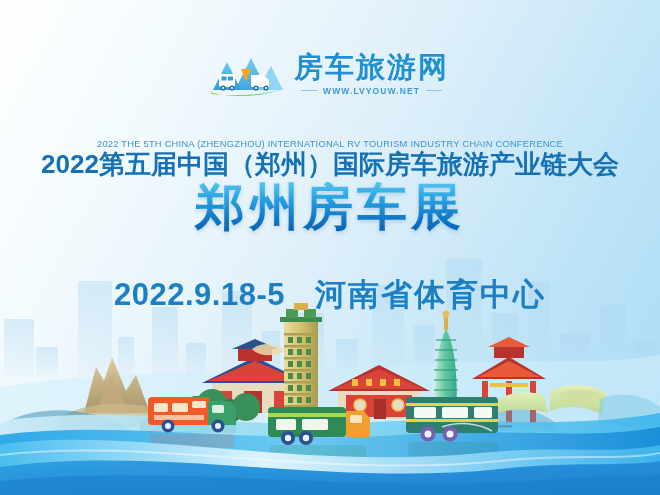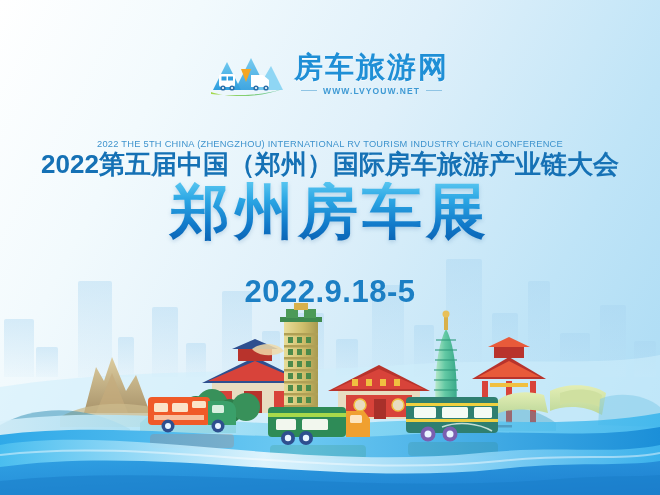--- a/index.html
+++ b/index.html
@@ -51,21 +51,21 @@
     text-align:center;
     font-size:9.3px; letter-spacing:.25px;
     color:#3e93cd;
     white-space:nowrap;
   }
 
   
   .headline {
     position:absolute; top:182px; left:0; width:100%;
     text-align:center;
-    font-size:60px; font-weight:bold; letter-spacing:4px;
+    font-size:50px; font-weight:bold; letter-spacing:4px;
     line-height:1;
     background:linear-gradient(180deg,#57c5f0 0%,#2ba6e4 30%,#1179c9 72%,#0a63b4 100%);
     -webkit-background-clip:text; background-clip:text;
     color:transparent; -webkit-text-fill-color:transparent;
     white-space:nowrap;
     filter:drop-shadow(0 2px 2px rgba(20,90,150,.20));
   }
 
   
   .meta-row {
@@ -153,20 +153,21 @@
     </div>
   </div>
 
   <div class="conf-title">2022第五届中国（郑州）国际房车旅游产业链大会</div>
   <div class="conf-sub">2022 THE 5TH CHINA (ZHENGZHOU) INTERNATIONAL RV TOURISM INDUSTRY CHAIN CONFERENCE</div>
 
   <div class="headline">郑州房车展</div>
 
   <div class="meta-row">
     <span class="meta-date">2022.9.18-5</span>
+    <span class="meta-venue">河南省体育中心</span>
   </div>
 
   <div class="scene">
     <svg width="660" height="200" viewBox="0 0 660 200">
       <defs>
         <linearGradient id="wav1" x1="0" y1="0" x2="1" y2="0">
           <stop offset="0" stop-color="#d9f1fb"></stop>
             <stop offset=".5" stop-color="#7fd4f2"></stop>
             <stop offset="1" stop-color="#35b3ec"></stop>
         </linearGradient>

